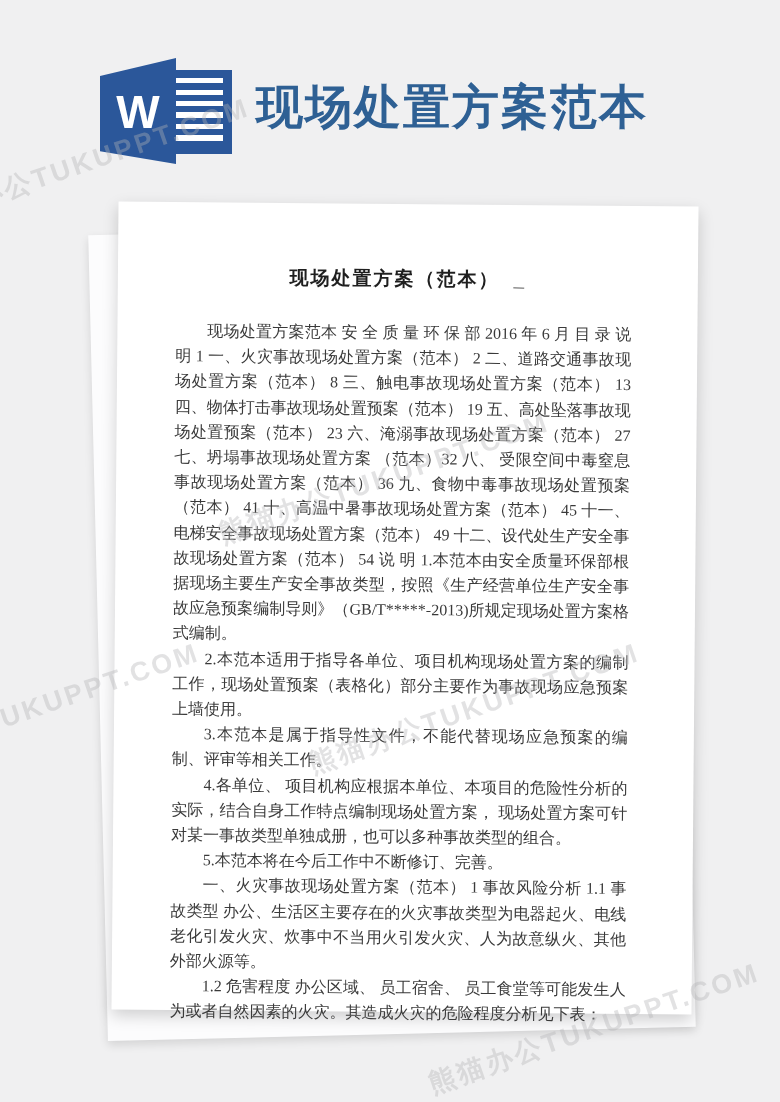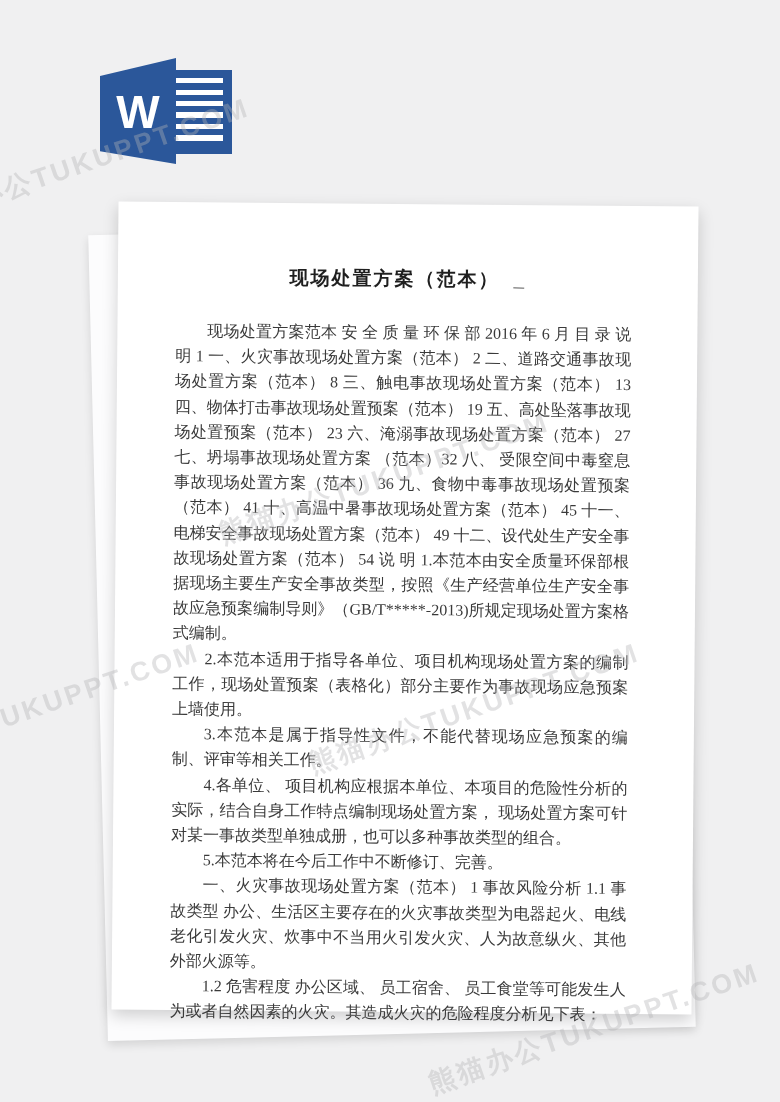--- a/index.html
+++ b/index.html
@@ -94,20 +94,21 @@
 
 <div class="header">
   <div class="word-icon">
     <div class="doc">
       <div class="stripes"></div>
     </div>
     <div class="flag">
       <span>W</span>
     </div>
   </div>
+  <div class="header-title">现场处置方案范本</div>
 </div>
 
 <div class="page-back"></div>
 
 <div class="page">
   <div class="doc-title">
     <span>现场处置方案（范本）</span><span class="underscore">_</span>
   </div>
   <div class="doc-body">
     <p>现场处置方案范本 安 全 质 量 环 保 部 2016 年 6 月 目 录 说 明 1 一、火灾事故现场处置方案（范本） 2 二、道路交通事故现场处置方案（范本） 8 三、触电事故现场处置方案（范本） 13 四、物体打击事故现场处置预案（范本） 19 五、高处坠落事故现场处置预案（范本）  23 六、淹溺事故现场处置方案（范本）  27 七、坍塌事故现场处置方案 （范本）32 八、 受限空间中毒窒息事故现场处置方案（范本）  36 九、食物中毒事故现场处置预案（范本）  41 十、高温中暑事故现场处置方案（范本） 45 十一、电梯安全事故现场处置方案（范本） 49 十二、设代处生产安全事故现场处置方案（范本） 54 说 明 1.本范本由安全质量环保部根据现场主要生产安全事故类型，按照《生产经营单位生产安全事故应急预案编制导则》（GB/T*****-2013)所规定现场处置方案格式编制。</p>

